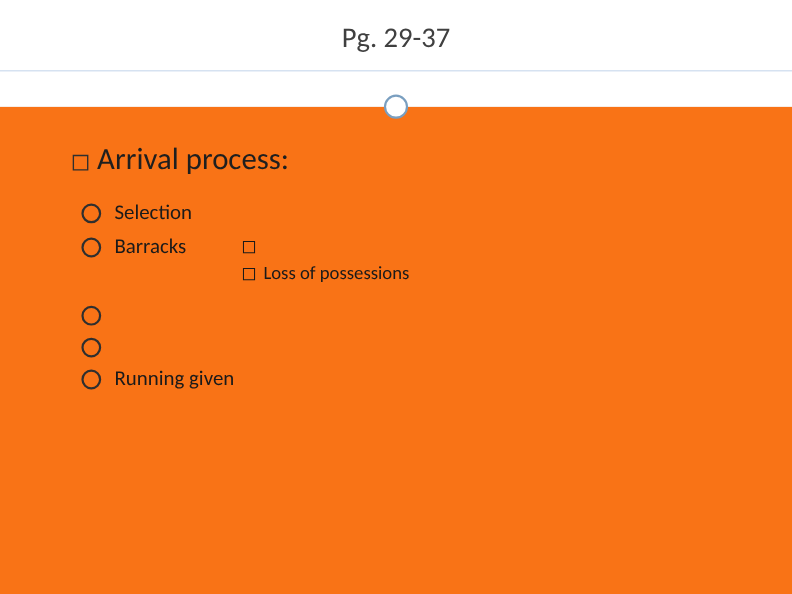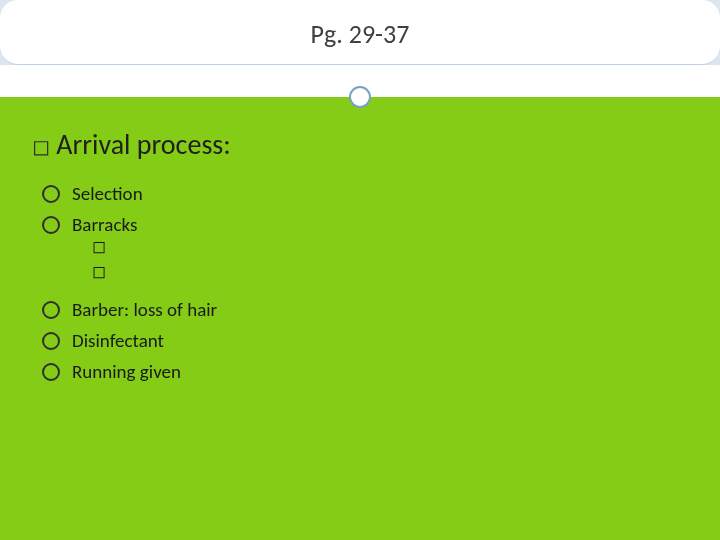--- a/index.html
+++ b/index.html
@@ -23,21 +23,20 @@
       position: relative;
       display: flex;
       flex-direction: column;
     }
 
     .title-bar {
       background: #ffffff;
       text-align: center;
       padding: 18px 20px 14px 20px;
       border-bottom: 1px solid #bcd0e8;
-      border-radius: 18px;
     }
 
     .title-text {
       font-size: 26px;
       color: #404040;
       font-weight: normal;
       font-family: Calibri, Arial, sans-serif;
     }
 
     .connector {
@@ -55,22 +54,22 @@
       border-radius: 50%;
       border: 2px solid #7a9fc0;
       background: #ffffff;
       position: absolute;
       bottom: -11px;
       z-index: 2;
     }
 
     .content-area {
       flex: 1;
-      padding: 30px 40px 20px 32px;
-      background: #84cc16;
+      padding: 30px 40px 20px 64px;
+      background: #f97316;
     }
 
     .main-heading {
       font-size: 28px;
       color: #1f1f1f;
       font-family: Calibri, Arial, sans-serif;
       margin-bottom: 20px;
       font-weight: normal;
     }
 
@@ -140,43 +139,42 @@
     <div class="main-heading">
       <span class="checkbox">◻</span><span>Arrival process:</span>
     </div>
     <ul class="bullet-list">
 
       <li class="bullet-item">
         <span class="bullet-icon"></span>
         <span>Selection</span>
       </li>
 
-      <li class="bullet-item" style="flex-direction: column;">
+      <li class="bullet-item" style="">
         <div style="display:flex; align-items:flex-start;">
           <span class="bullet-icon"></span>
           <span>Barracks</span>
         </div>
         <ul class="sub-list">
           <li class="sub-item">
             <span class="sub-prefix">◻</span>
           </li>
           <li class="sub-item">
             <span class="sub-prefix">◻</span>
+            <span>Loss of possessions</span>
           </li>
         </ul>
       </li>
 
       <li class="bullet-item">
         <span class="bullet-icon"></span>
-        <span>Barber: loss of hair</span>
       </li>
 
       <li class="bullet-item">
         <span class="bullet-icon"></span>
-        <span>Disinfectant</span>
       </li>
 
 
       <li class="bullet-item">
         <span class="bullet-icon"></span>
         <span>Running given</span>
       </li>
     </ul>
   </div>
 </div>

